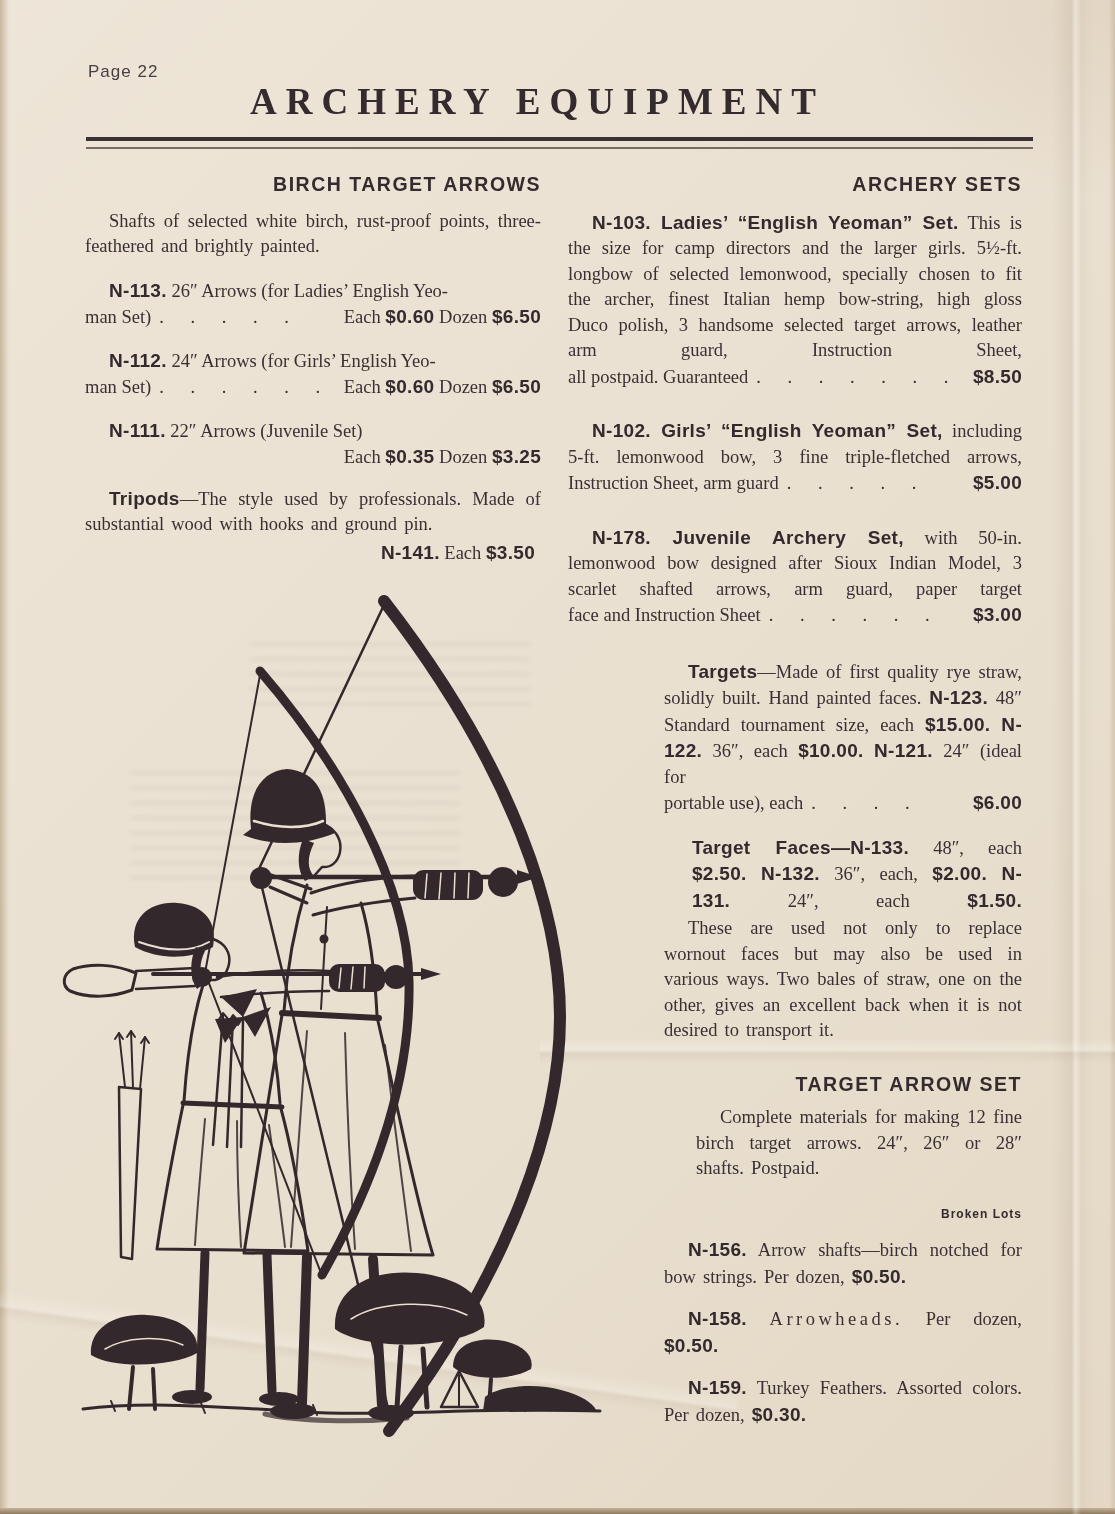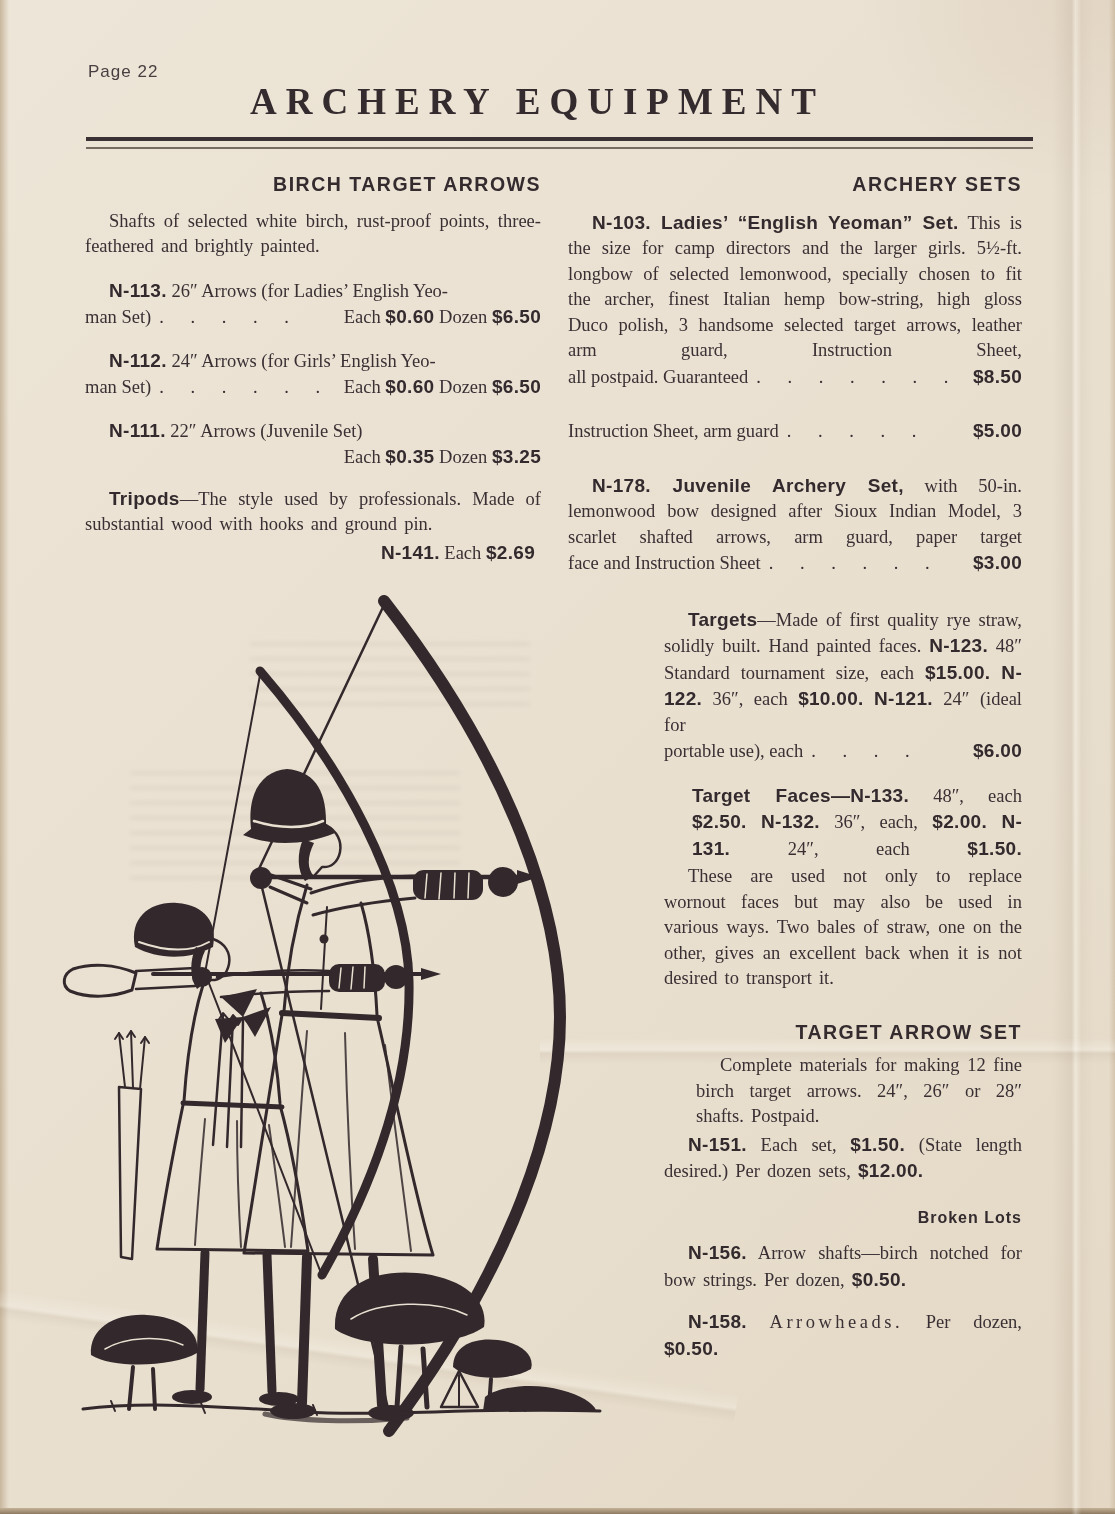--- a/index.html
+++ b/index.html
@@ -33,21 +33,21 @@
     font-family:"Liberation Serif",serif;font-weight:700;font-size:37px;letter-spacing:9px;color:#342b2f;}
   .title-rule{position:absolute;left:86px;right:82px;top:137px;height:6px;
     border-top:4px solid #3a3134;border-bottom:2px solid #776c62;}
 
   .col{position:absolute;top:172px;font-size:18.5px;line-height:25.5px;}
   .col-left{left:85px;width:456px;}
   .col-right{left:568px;width:454px;}
 
   .sec{font-family:"Liberation Sans",sans-serif;font-weight:700;font-size:19.5px;
     letter-spacing:1.5px;text-align:right;margin:0;color:#342b2f;}
-  .sec-sm{font-size:16px;letter-spacing:1px;}
+  .sec-sm{font-size:12px;letter-spacing:1px;}
 
   .para{margin:0;text-align:justify;text-indent:24px;word-spacing:2.5px;}
   .para.cont{text-align-last:justify;}
   .no-indent{text-indent:0;}
   .line{min-height:25.5px;}
   .first-indent .line:first-child{text-indent:24px;}
   .line.split{display:flex;justify-content:space-between;align-items:baseline;}
   .right-line{text-align:right;}
 
   .run-b{font-family:Liberation Sans, sans-serif;font-weight:700;font-size:19px;
@@ -96,21 +96,21 @@
         </div>
       </div>
     <div class="first-indent" style="margin-top:17px;">
         <div class="line"><span class="run-b">N-111.</span><span class="run-r">  22″ Arrows (Juvenile Set)</span></div>
         <div class="line split">
           <span></span>
           <span><span class="run-r">Each </span><span class="run-b">$0.35</span><span class="run-r">    Dozen </span><span class="run-b">$3.25</span></span>
         </div>
       </div>
     <p class="para" style="margin-top:15px;"><span class="run-b">Tripods</span><span class="run-r">—The style used by professionals.  Made of substantial wood  with hooks and ground pin.</span></p>
-    <div class="line right-line" style="margin-top:2px;padding-right:6px;"><span class="run-b">N-141.</span><span class="run-r">   Each </span><span class="run-b">$2.69</span></div>
+    <div class="line right-line" style="margin-top:2px;padding-right:6px;"><span class="run-b">N-141.</span><span class="run-r">   Each </span><span class="run-b">$3.50</span></div>
   </div>
 
   <svg class="illus" width="550" height="880" viewBox="0 0 550 880">
     <g stroke="#33292c" fill="none" stroke-linecap="round" stroke-linejoin="round">
 
       <path d="M329,16 C460,185 505,330 505,432 C505,535 460,678 334,846" stroke-width="12"></path>
       <path d="M329,20 L203,286 L338,844" stroke-width="2.5"></path>
       <line x1="198" y1="292" x2="462" y2="292" stroke-width="4.5"></line>
       <path d="M462,285 L484,292 L462,299 Z" fill="#33292c" stroke="none"></path>
 
@@ -191,20 +191,21 @@
       <p class="para cont" style="margin-top:12px;"><span class="run-b">N-103.   Ladies’ “English Yeoman” Set.</span><span class="run-r">  This is the size for camp directors and the larger girls. 5½-ft. longbow of selected lemonwood, specially chosen to fit the archer, finest Italian hemp bow-string, high gloss Duco polish, 3 handsome selected target arrows, leather arm guard, Instruction Sheet,</span></p>
       <div>
           <div class="line split">
             <span><span class="run-r">all postpaid. Guaranteed</span><span class="run-dots">. . . . . . .</span></span>
             <span><span class="run-b">$8.50</span></span>
           </div>
         </div>
     </div>
 
     <div style="margin-top:28px;">
+      <p class="para cont"><span class="run-b">N-102.   Girls’ “English Yeoman” Set,</span><span class="run-r"> including 5-ft. lemonwood bow, 3 fine triple-fletched arrows,</span></p>
       <div>
           <div class="line split">
             <span><span class="run-r">Instruction Sheet, arm guard</span><span class="run-dots">. . . . .</span></span>
             <span><span class="run-b">$5.00</span></span>
           </div>
         </div>
     </div>
 
     <div style="margin-top:28px;">
       <p class="para cont"><span class="run-b">N-178.   Juvenile Archery Set,</span><span class="run-r"> with 50-in. lemonwood bow designed after Sioux Indian Model, 3 scarlet shafted arrows, arm guard, paper target</span></p>
@@ -227,21 +228,21 @@
           </div>
       </div>
 
       <div style="margin-top:18px;margin-left:28px;">
         <p class="para cont no-indent"><span class="run-b">Target  Faces—N-133.</span><span class="run-r">   48″, each </span><span class="run-b">$2.50.</span><span class="run-r"> </span><span class="run-b">N-132.</span><span class="run-r">  36″, each, </span><span class="run-b">$2.00.</span><span class="run-r"> </span><span class="run-b">N-131.</span><span class="run-r"> 24″, each </span><span class="run-b">$1.50.</span></p>
       </div>
       <p class="para" style="margin-top:2px;"><span class="run-r">These are used not only to replace wornout faces but may also be used in various ways.  Two bales of straw, one on the other, gives an excellent back when it is not desired to transport it.</span></p>
 
       <h2 class="sec" style="margin-top:28px;">TARGET ARROW SET</h2>
       <p class="para" style="margin-top:8px;margin-left:32px;"><span class="run-r">Complete materials for making 12 fine birch target arrows. 24″, 26″ or 28″ shafts.   Postpaid.</span></p>
-      <p class="para" style="margin-top:2px;"><span class="run-b">N-151.</span><span class="run-r">  Each set, </span><span class="run-b">$1.50.</span><span class="run-r">  (State length desired.)   Per dozen sets, </span><span class="run-b">$12.00.</span></p>
 
       <h2 class="sec sec-sm" style="margin-top:20px;">Broken Lots</h2>
       <p class="para" style="margin-top:10px;"><span class="run-b">N-156.</span><span class="run-r">   Arrow shafts—birch notched for bow strings.  Per dozen, </span><span class="run-b">$0.50.</span></p>
       <p class="para" style="margin-top:16px;"><span class="run-b">N-158.</span><span class="run-r">   </span><span class="run-sp">Arrowheads.</span><span class="run-r">   Per dozen, </span><span class="run-b">$0.50.</span></p>
+      <p class="para" style="margin-top:16px;"><span class="run-b">N-159.</span><span class="run-r">   Turkey  Feathers.    Assorted colors.   Per dozen, </span><span class="run-b">$0.30.</span></p>
     </div>
   </div>
 
 </div>
 
 </body></html>

